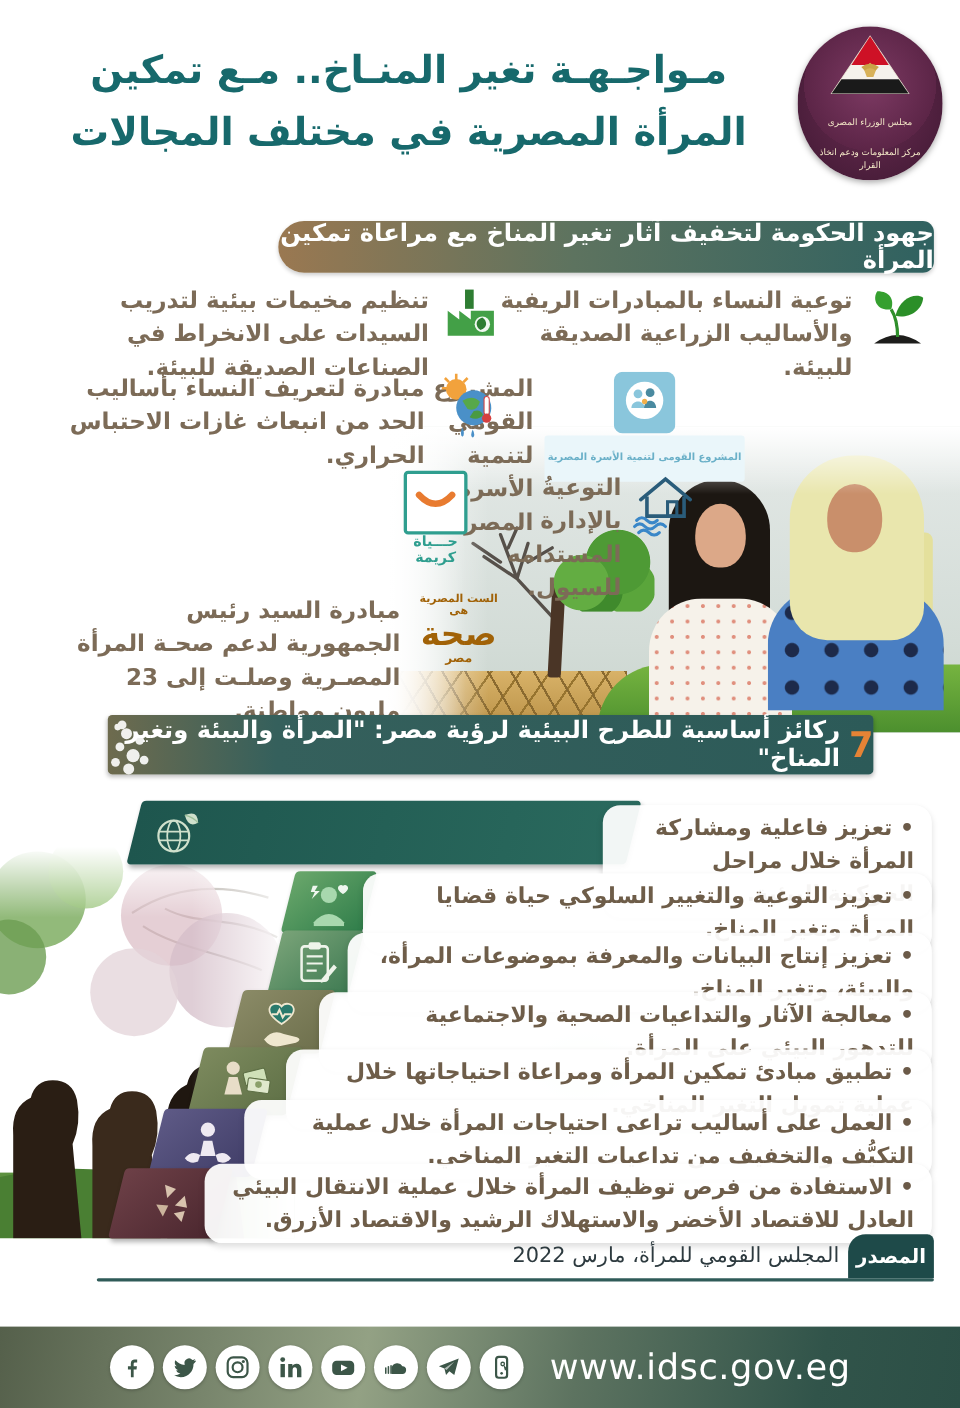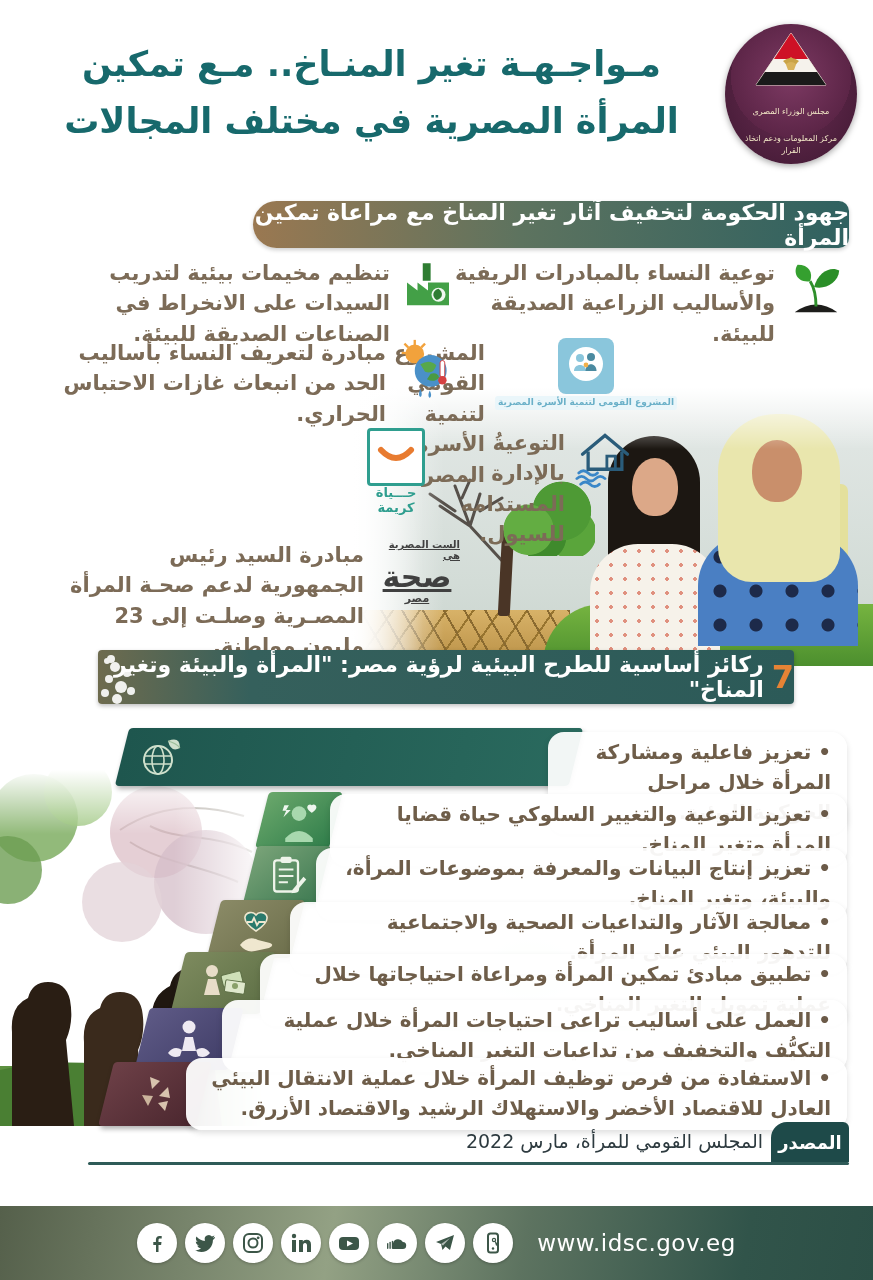--- a/index.html
+++ b/index.html
@@ -29,25 +29,25 @@
   .banner2 .seven{color:#e58335;font-size:32px;font-weight:700;}
   .splatter{position:absolute;left:6px;top:8px;width:6px;height:6px;border-radius:50%;background:#fff;
             box-shadow:8px 6px 0 2px #fff,2px 18px 0 1px #fff,14px 26px 0 3px #fff,
                        -2px 32px 0 1px #fff,10px 38px 0 2px #fff,20px 12px 0 1px #fff,
                        24px 30px 0 1px #fff,4px -2px 0 1px #fff;opacity:.9;}
   
   .effort{display:flex;gap:10px;align-items:flex-start;color:#7c6b57;font-size:21px;
           font-weight:600;line-height:1.45;text-align:right;z-index:2;}
   .eff-icon{flex:0 0 auto;display:flex;flex-direction:column;align-items:center;}
   .logo-caption{font-size:9px;color:#6ab0c8;font-weight:700;text-align:center;line-height:1.3;
-                background:#eaf6fa;border-radius:3px;padding:1px 3px;margin-top:2px;}
+                background:#eaf6fa;border-radius:3px;padding:15px 3px;margin-top:2px;}
   .hayah-box{width:52px;height:52px;background:#fff;border:3px solid #2f9e8f;border-radius:4px;
              display:flex;align-items:center;justify-content:center;}
   .hayah-cap{color:#2f9e8f;font-weight:700;font-size:13px;line-height:1.15;text-align:center;width:64px;}
-  .sehha{width:86px;color:#404040;line-height:1.05;text-decoration:underline;}
+  .sehha{width:86px;text-align:center;color:#a16207;line-height:1.05;}
   .sehha .s-top{font-size:10px;font-weight:700;}
   .sehha .s-main{font-size:30px;font-weight:700;}
   .sehha .s-bot{font-size:11px;font-weight:700;}
   
   .scene-right{left:350px;top:388px;width:523px;height:278px;z-index:0;overflow:hidden;
                background:linear-gradient(#e4e9e7 0%,#d3dcd7 70%,#c9d4cd 100%);}
   .earth{position:absolute;left:0;bottom:0;width:220px;height:56px;
          background:repeating-linear-gradient(60deg,#8a6a30 0 2px,transparent 2px 18px),
                     repeating-linear-gradient(-55deg,#97742f 0 2px,transparent 2px 22px),
                     linear-gradient(#d8b268,#b88f45);}
@@ -110,21 +110,21 @@
               font-size:18px;font-weight:600;z-index:3;}
   .source-text{right:110px;top:1130px;color:#2d3a3f;font-size:19px;z-index:3;}
   .source-line{left:88px;right:24px;top:1162px;height:3px;background:#2f5b58;border-radius:2px;z-index:3;}
   
   .footer{left:0;right:0;top:1206px;height:74px;direction:ltr;
           background:linear-gradient(100deg,#55604b 0%,#78856c 22%,#93a184 38%,#5d7360 60%,#31544a 85%,#2c4f46 100%);
           display:flex;align-items:center;justify-content:center;gap:8px;z-index:3;}
   .sicon{width:40px;height:40px;border-radius:50%;background:#fff;display:flex;
          align-items:center;justify-content:center;box-shadow:0 1px 3px rgba(0,0,0,.25);}
   .sicon svg{width:24px;height:24px;}
-  .site{color:#fff;font-size:23px;margin-left:16px;letter-spacing:.5px;}
+  .site{color:#fff;font-size:32px;margin-left:16px;letter-spacing:.5px;}
 </style>
 </head>
 <body>
 
 <div class="abs title">
   <div>مـواجـهـة تغير المنـاخ.. مـع تمكين</div>
   <div>المرأة المصرية في مختلف المجالات</div>
 </div>
 
 <div class="abs logo">

